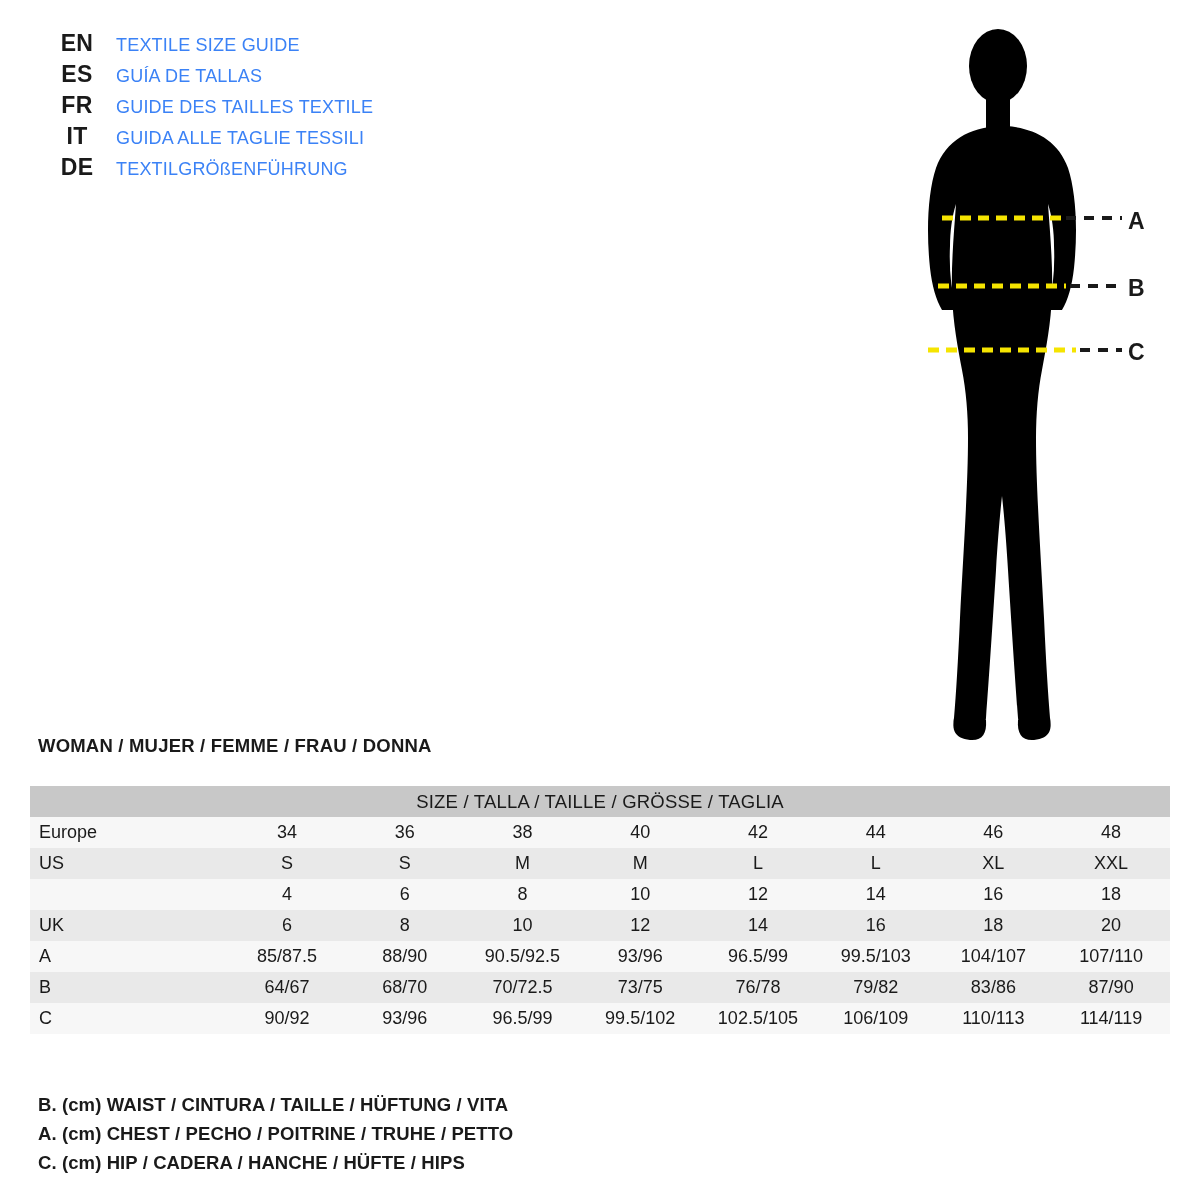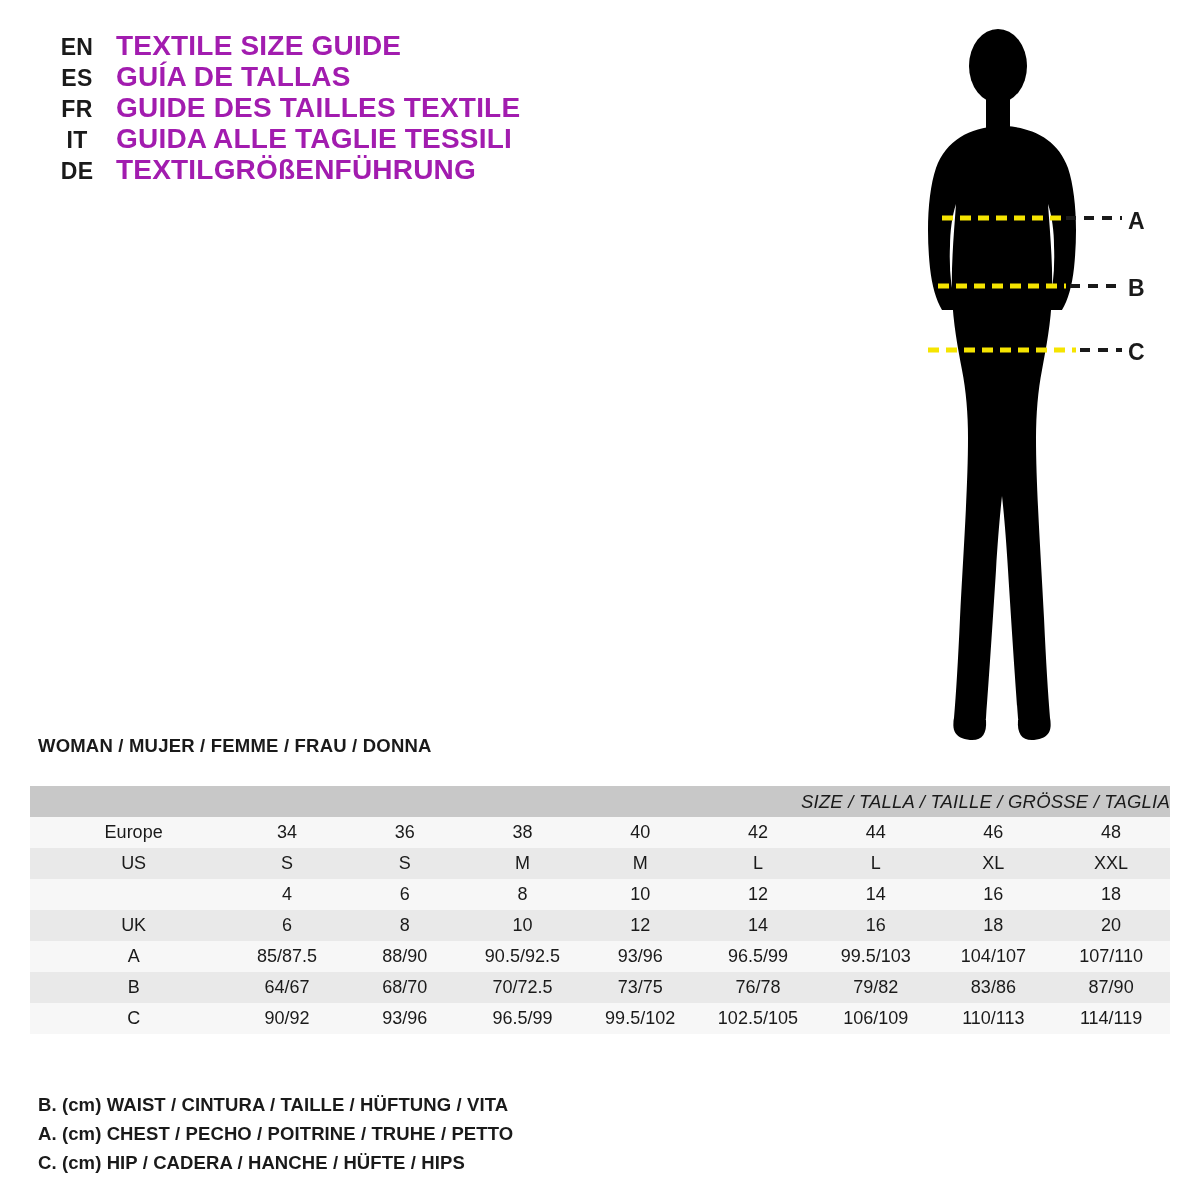--- a/index.html
+++ b/index.html
@@ -30,24 +30,24 @@
     height: 31px;
   }
   .title-lang {
     width: 78px;
     font-size: 23px;
     font-weight: bold;
     letter-spacing: .3px;
     color: #1a1a1a;
   }
   .title-text {
-    font-size: 28px;
-    font-weight: bold;
+    font-size: 18px;
+    font-weight: normal;
     letter-spacing: .2px;
-    color: #a21caf;
+    color: #3b82f6;
     white-space: nowrap;
   }
 
   
   .figure-wrap {
     position: absolute;
     left: 850px;
     top: 18px;
     width: 330px;
     height: 730px;
@@ -88,29 +88,28 @@
   }
   table.size-table th,
   table.size-table td {
     padding: 0;
     height: 31px;
     line-height: 31px;
     font-weight: normal;
   }
   .hdr-row th {
     background: #c8c8c8;
-    text-align: right;
+    text-align: center;
     font-size: 18.5px;
     font-weight: bold;
     padding-left: 9px;
     letter-spacing: .2px;
-    font-style: italic;
   }
   .row-label {
-    text-align: center;
+    text-align: left;
     padding-left: 9px !important;
     width: 190px;
   }
   .cell {
     text-align: center;
     width: 118px;
   }
   tr.shade td { background: #e9e9e9; }
   tr.plain td { background: #f7f7f7; }
 

